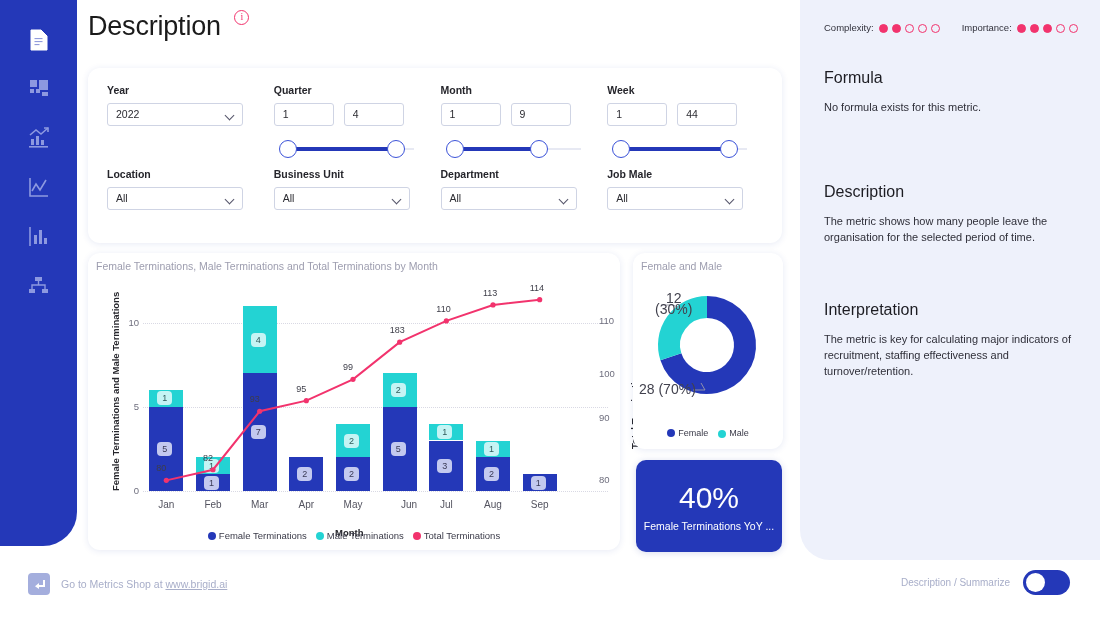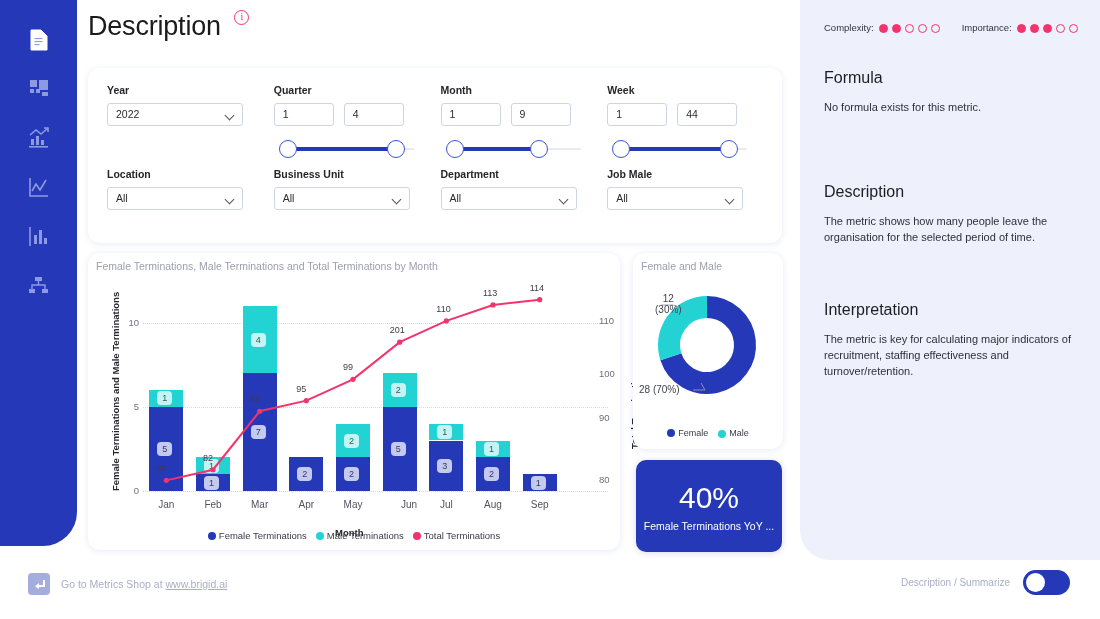--- a/index.html
+++ b/index.html
@@ -136,21 +136,21 @@
     position: absolute; bottom: 9px; left: 0; width: 100%;
     display: flex; justify-content: center; gap: 9px;
     font-size: 9.5px; color: #3a3a48;
   }
   .legend-item { display: flex; align-items: center; gap: 3px; }
   .dot { width: 8px; height: 8px; border-radius: 50%; display: inline-block; }
   .donut-legend {
     position: absolute; bottom: 11px; left: 0; width: 100%;
     display: flex; justify-content: center; gap: 10px; font-size: 9px; color: #3a3a48;
   }
-  .donut-lbl { position: absolute; font-size: 10px; color: #42424e; line-height: 11px; }
+  .donut-lbl { position: absolute; font-size: 14px; color: #42424e; line-height: 11px; }
 
   
   #right-panel {
     position: absolute; right: 0; top: 0; width: 300px; height: 560px;
     background: #eef1fb; border-bottom-left-radius: 30px;
     padding: 22px 24px 0 24px;
   }
   .rating-row { display: flex; align-items: center; gap: 22px; font-size: 9.5px; color: #32323c; }
   .rating-group { display: flex; align-items: flex-end; gap: 5px; }
   .pip { width: 9px; height: 9px; border-radius: 50%; border: 1.3px solid #f2336d; }
@@ -403,21 +403,21 @@
           <circle cx="311.66666666666663" cy="89.15789473684211" r="2.6" fill="#f2336d"></circle>
           <circle cx="358.3333333333333" cy="67.89473684210526" r="2.6" fill="#f2336d"></circle>
           <circle cx="404.99999999999994" cy="51.94736842105263" r="2.6" fill="#f2336d"></circle>
           <circle cx="451.66666666666663" cy="46.63157894736844" r="2.6" fill="#f2336d"></circle>
         </svg>
         <div class="linelabel" style="left: 68.3333px; top: 210.368px;">80</div>
         <div class="linelabel" style="left: 115px; top: 199.737px;">82</div>
         <div class="linelabel" style="left: 161.667px; top: 141.263px;">93</div>
         <div class="linelabel" style="left: 208.333px; top: 130.632px;">95</div>
         <div class="linelabel" style="left: 255px; top: 109.368px;">99</div>
-        <div class="linelabel" style="left: 301.667px; top: 72.1579px;">201</div>
+        <div class="linelabel" style="left: 301.667px; top: 72.1579px;">183</div>
         <div class="linelabel" style="left: 348.333px; top: 50.8947px;">110</div>
         <div class="linelabel" style="left: 395px; top: 34.9474px;">113</div>
         <div class="linelabel" style="left: 441.667px; top: 29.6316px;">114</div>
       </div>
     <div class="legend-row" id="bar-legend">
         <div class="legend-item">
           <span class="dot" style="background: rgb(36, 56, 184);"></span>
           <span>Female Terminations</span>
         </div>
         <div class="legend-item">

